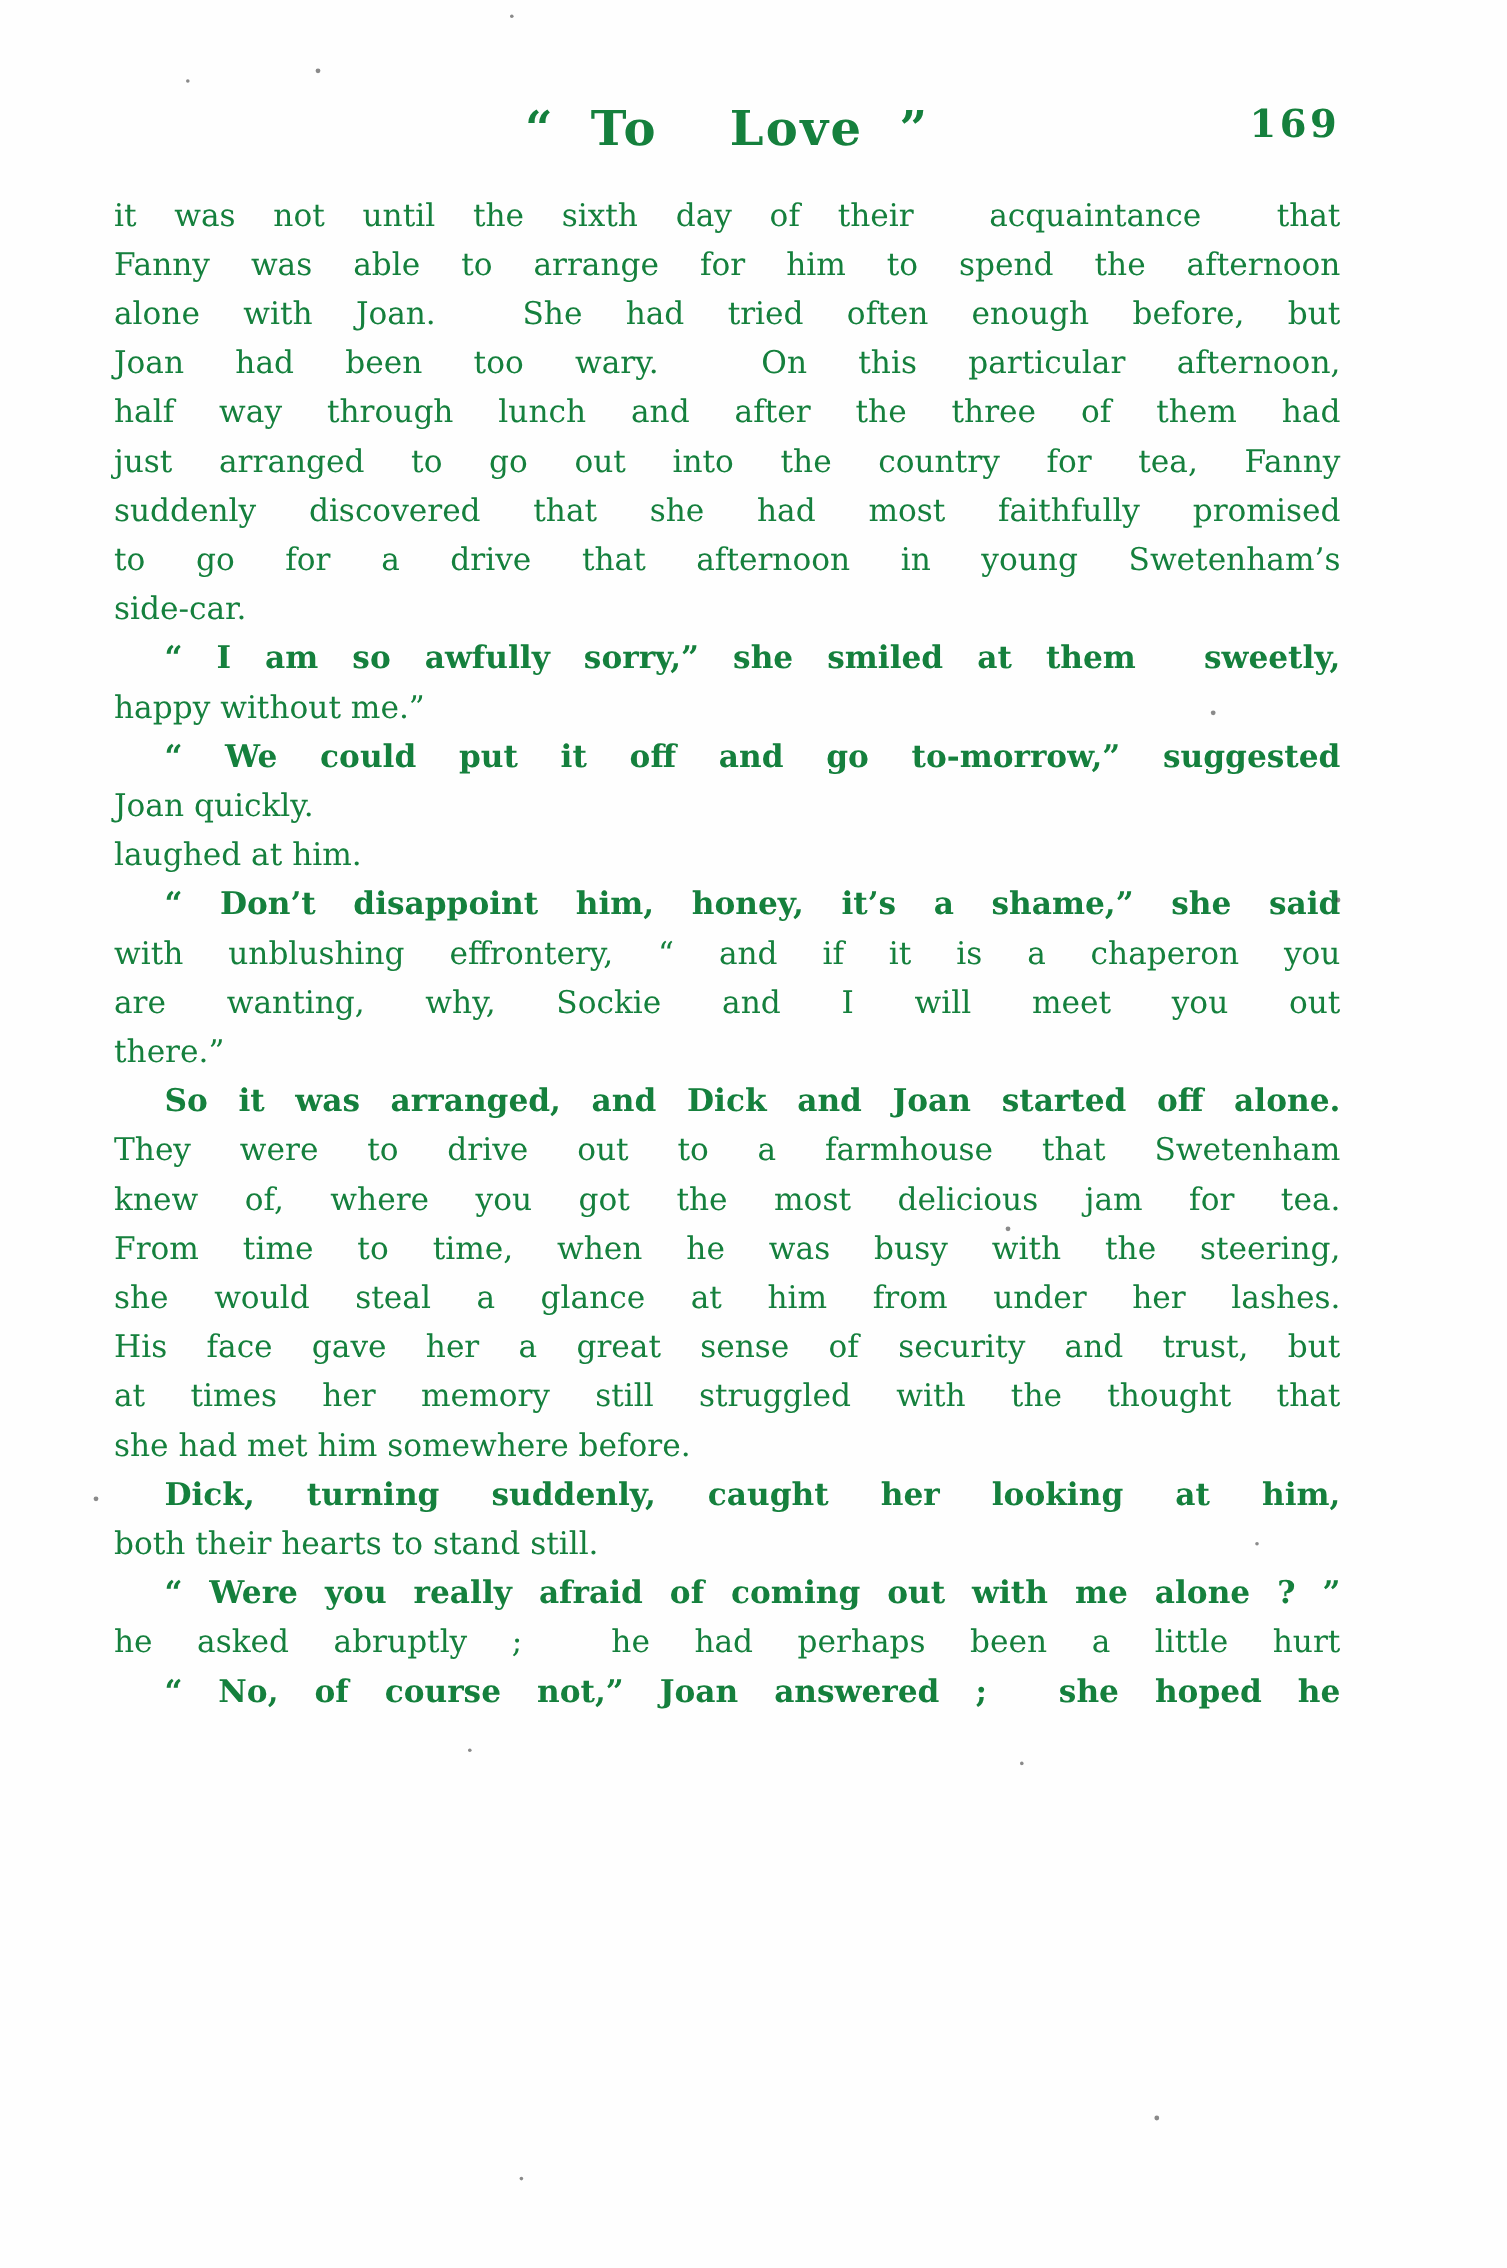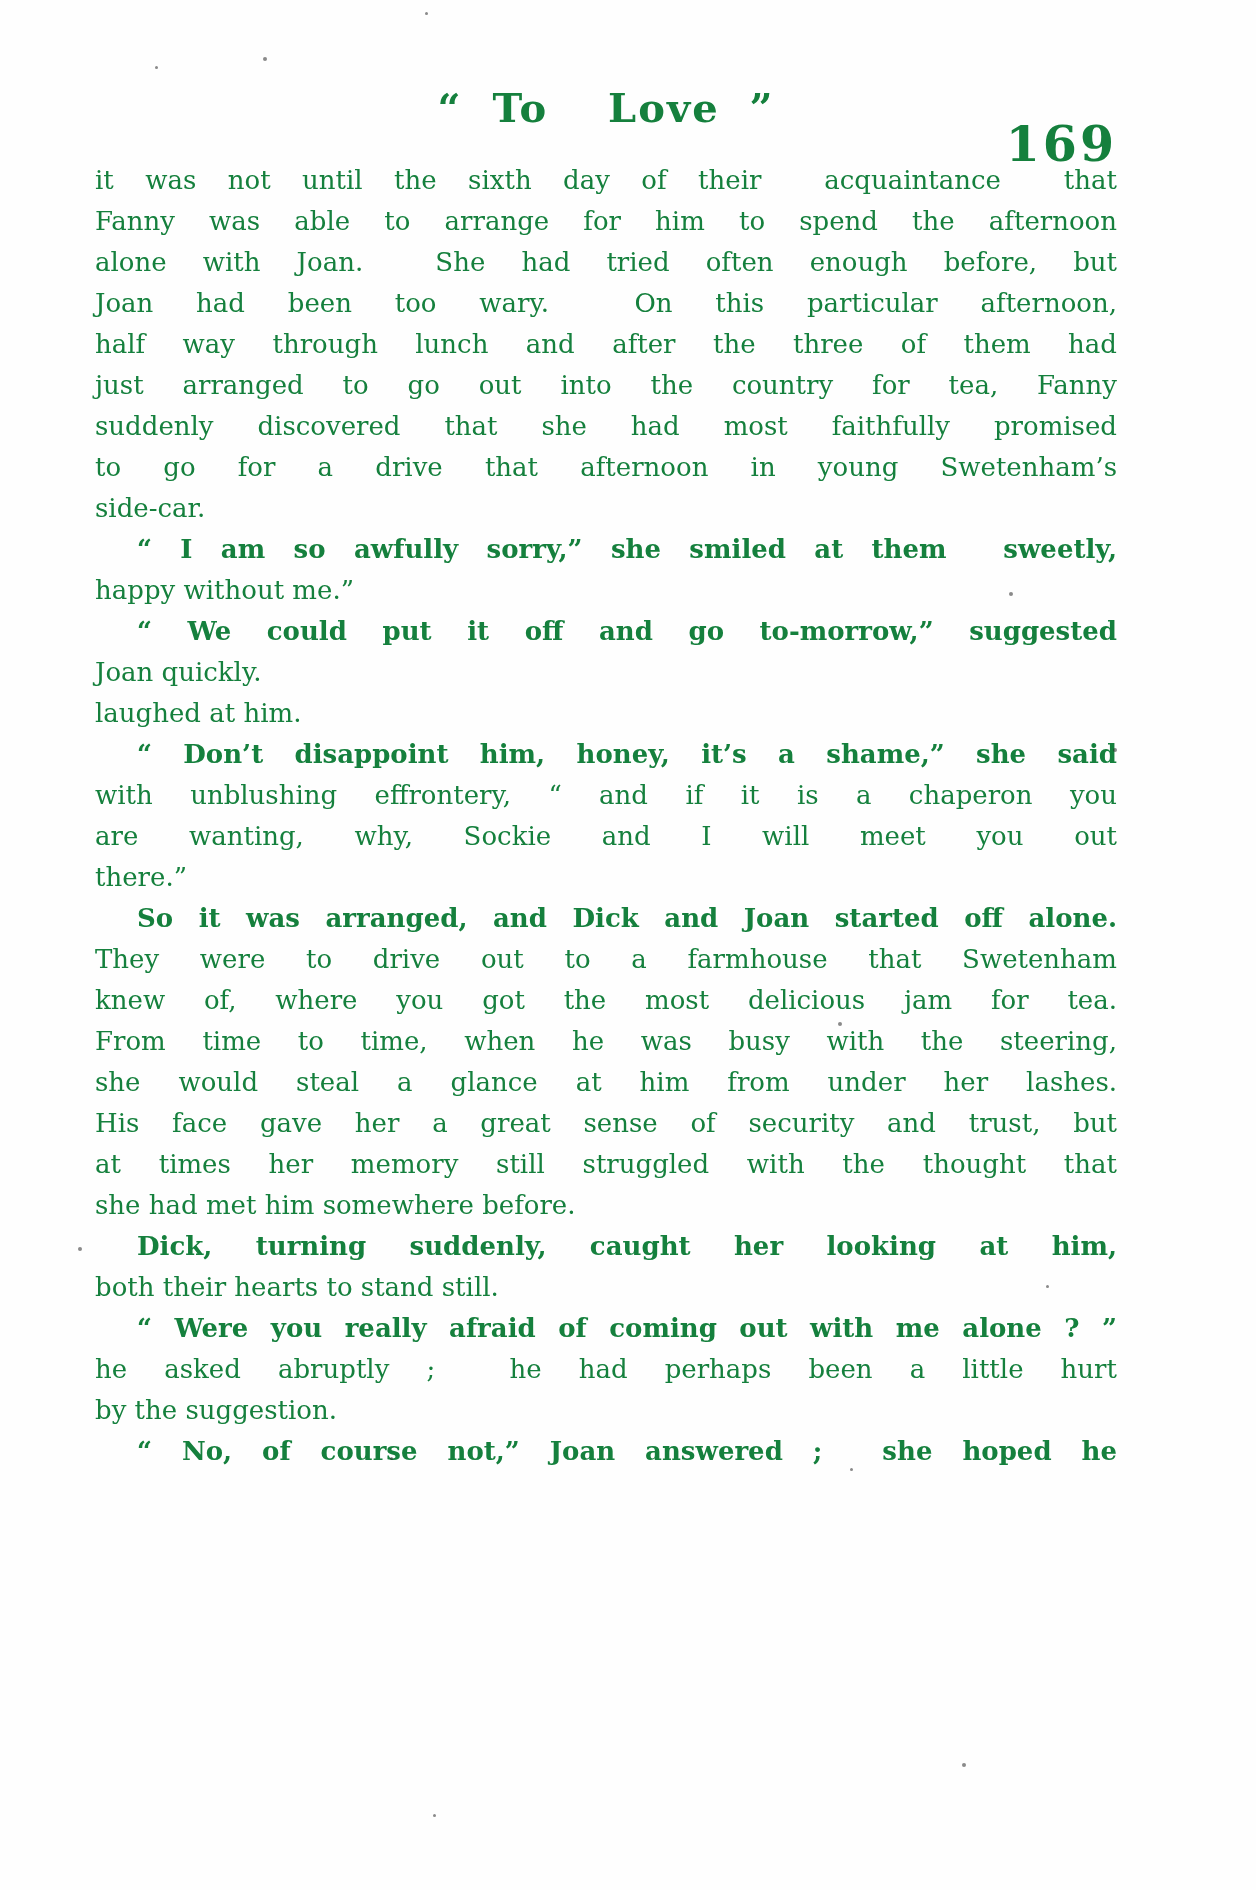--- a/index.html
+++ b/index.html
@@ -32,24 +32,23 @@
     font-size: 40px;
     font-weight: bold;
     letter-spacing: 2px;
     word-spacing: 14px;
     white-space: pre;
   }
   .pagenum {
     position: absolute;
     right: 0;
     top: 0;
-    font-size: 49px;
+    font-size: 32px;
     font-weight: bold;
     letter-spacing: 3px;
-    margin-top: 31px;
   }
   .textblock {
     position: absolute;
     left: 95px;
     top: 160px;
     width: 1022px;
   }
   .line {
     height: 41px;
     line-height: 41px;
@@ -107,21 +106,20 @@
       <div class="line">knew of, where you got the most delicious jam for tea.</div>
       <div class="line">From time to time, when he was busy with the steering,</div>
       <div class="line">she would steal a glance at him from under her lashes.</div>
       <div class="line">His face gave her a great sense of security and trust, but</div>
       <div class="line">at times her memory still struggled with the thought that</div>
       <div class="line noj">she had met him somewhere before.</div>
       <div class="line ind">Dick, turning suddenly, caught her looking at him,</div>
       <div class="line noj">both their hearts to stand still.</div>
       <div class="line ind">“ Were you really afraid of coming out with me alone ? ”</div>
       <div class="line">he asked abruptly ;  he had perhaps been a little hurt</div>
-      <div class="line noj">by the suggestion.</div>
       <div class="line ind">“ No, of course not,” Joan answered ;  she hoped he</div>
     </div>
 
   <div id="specks">
       <div class="speck" style="left: 263px; top: 57px; width: 4px; height: 4px;"></div>
       <div class="speck" style="left: 155px; top: 66px; width: 3px; height: 3px;"></div>
       <div class="speck" style="left: 425px; top: 12px; width: 3px; height: 3px;"></div>
       <div class="speck" style="left: 1009px; top: 592px; width: 4px; height: 4px;"></div>
       <div class="speck" style="left: 1113px; top: 748px; width: 4px; height: 4px;"></div>
       <div class="speck" style="left: 838px; top: 1022px; width: 4px; height: 4px;"></div>

